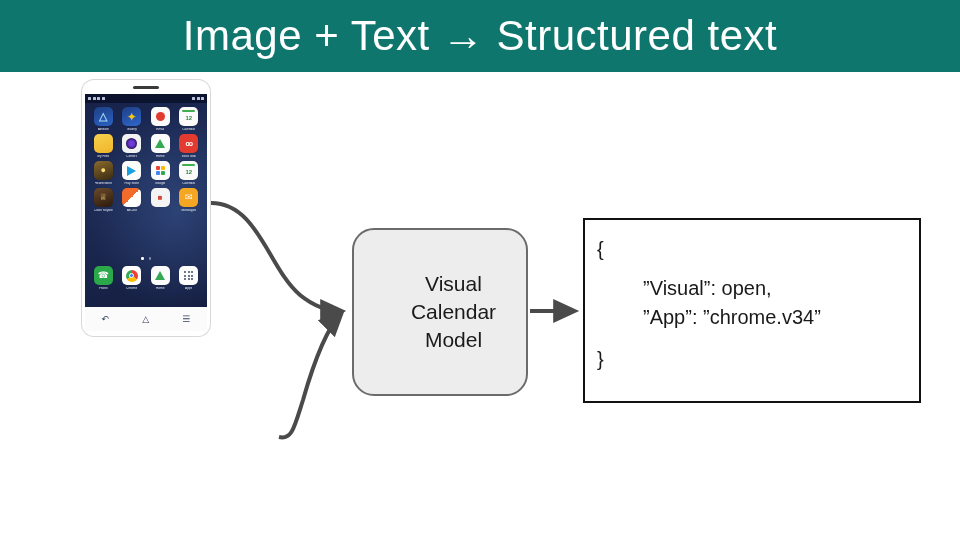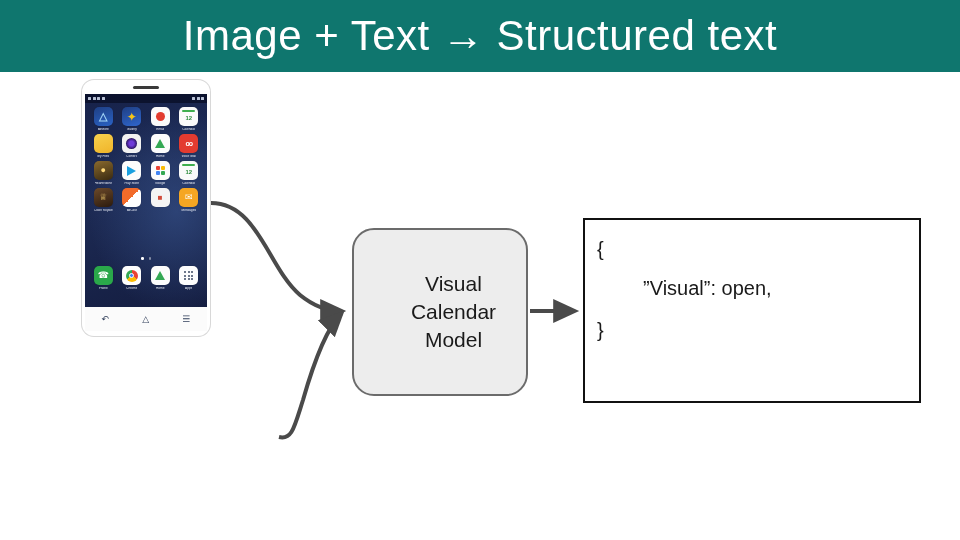--- a/index.html
+++ b/index.html
@@ -380,20 +380,21 @@
   <div id="vlm-box">
     <div class="line">Visual</div>
     <div class="line">Calendar</div>
     <div class="line">Model</div>
   </div>
 
   <div id="output-box">
     <span class="brace">{</span>
     <div class="gap"></div>
     <div class="kv">”Visual”: open,</div>
+    <div class="kv">”App”: ”chrome.v34”</div>
     <span class="brace-close">}</span>
   </div>
 
 
   <svg id="arrows" viewBox="0 0 960 540">
     <defs>
       <marker id="ah" markerWidth="7" markerHeight="7" refX="5.2" refY="3" orient="auto">
         <path d="M0,0 L6.5,3 L0,6 z" fill="#4a4a4a"></path>
       </marker>
     </defs>

